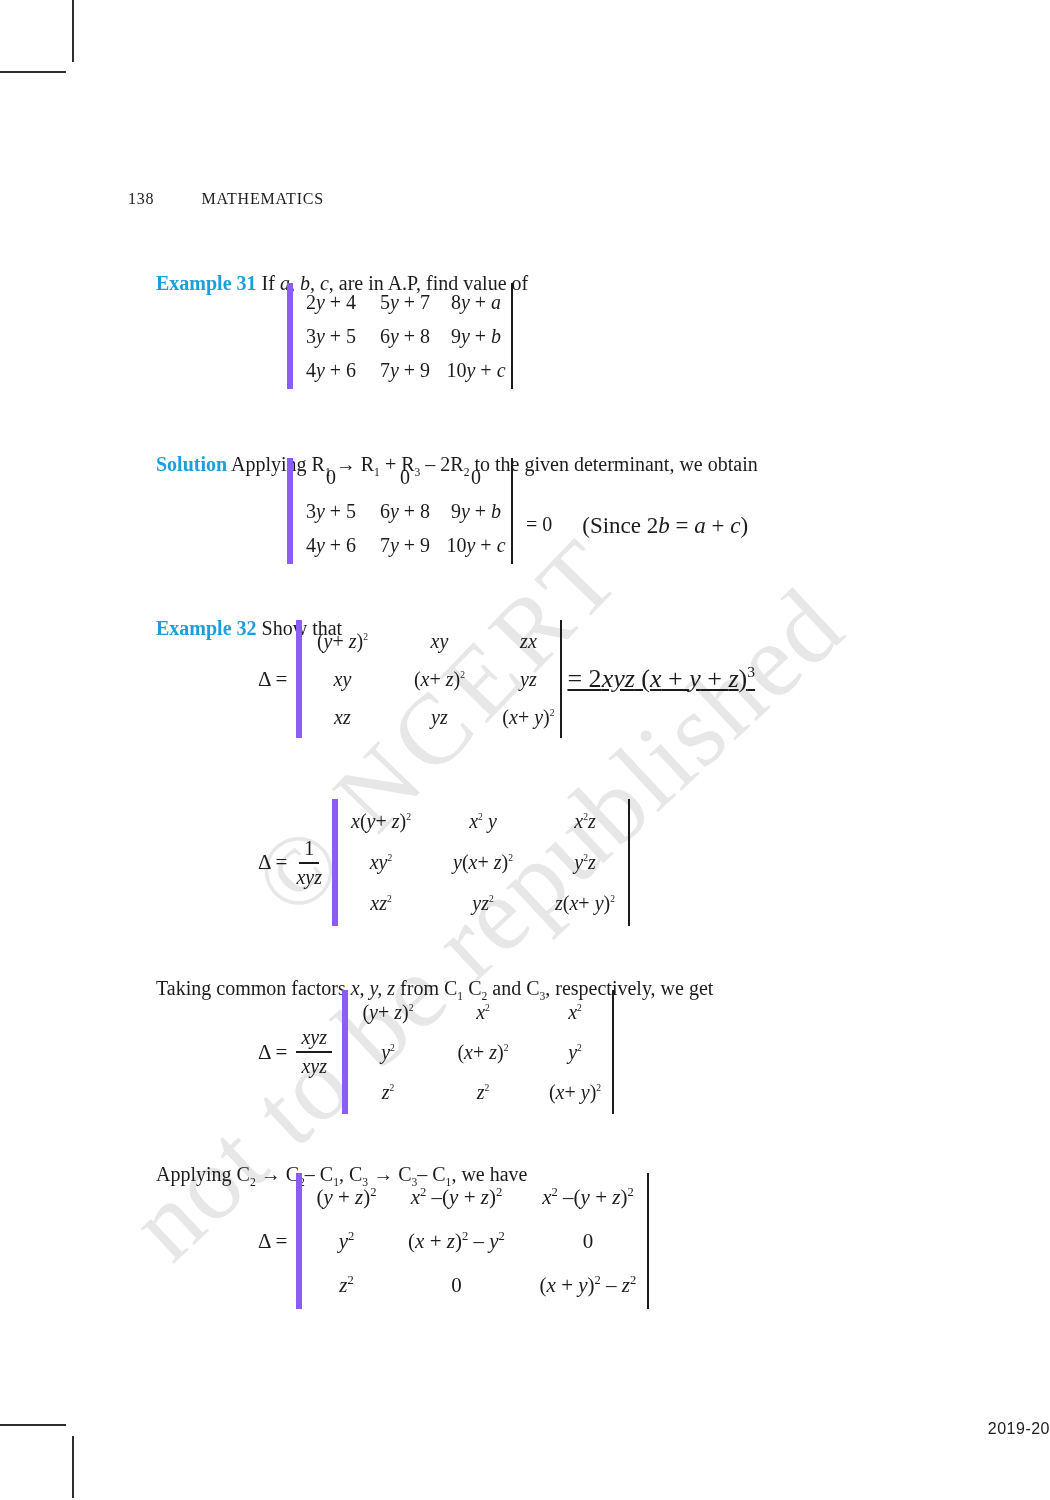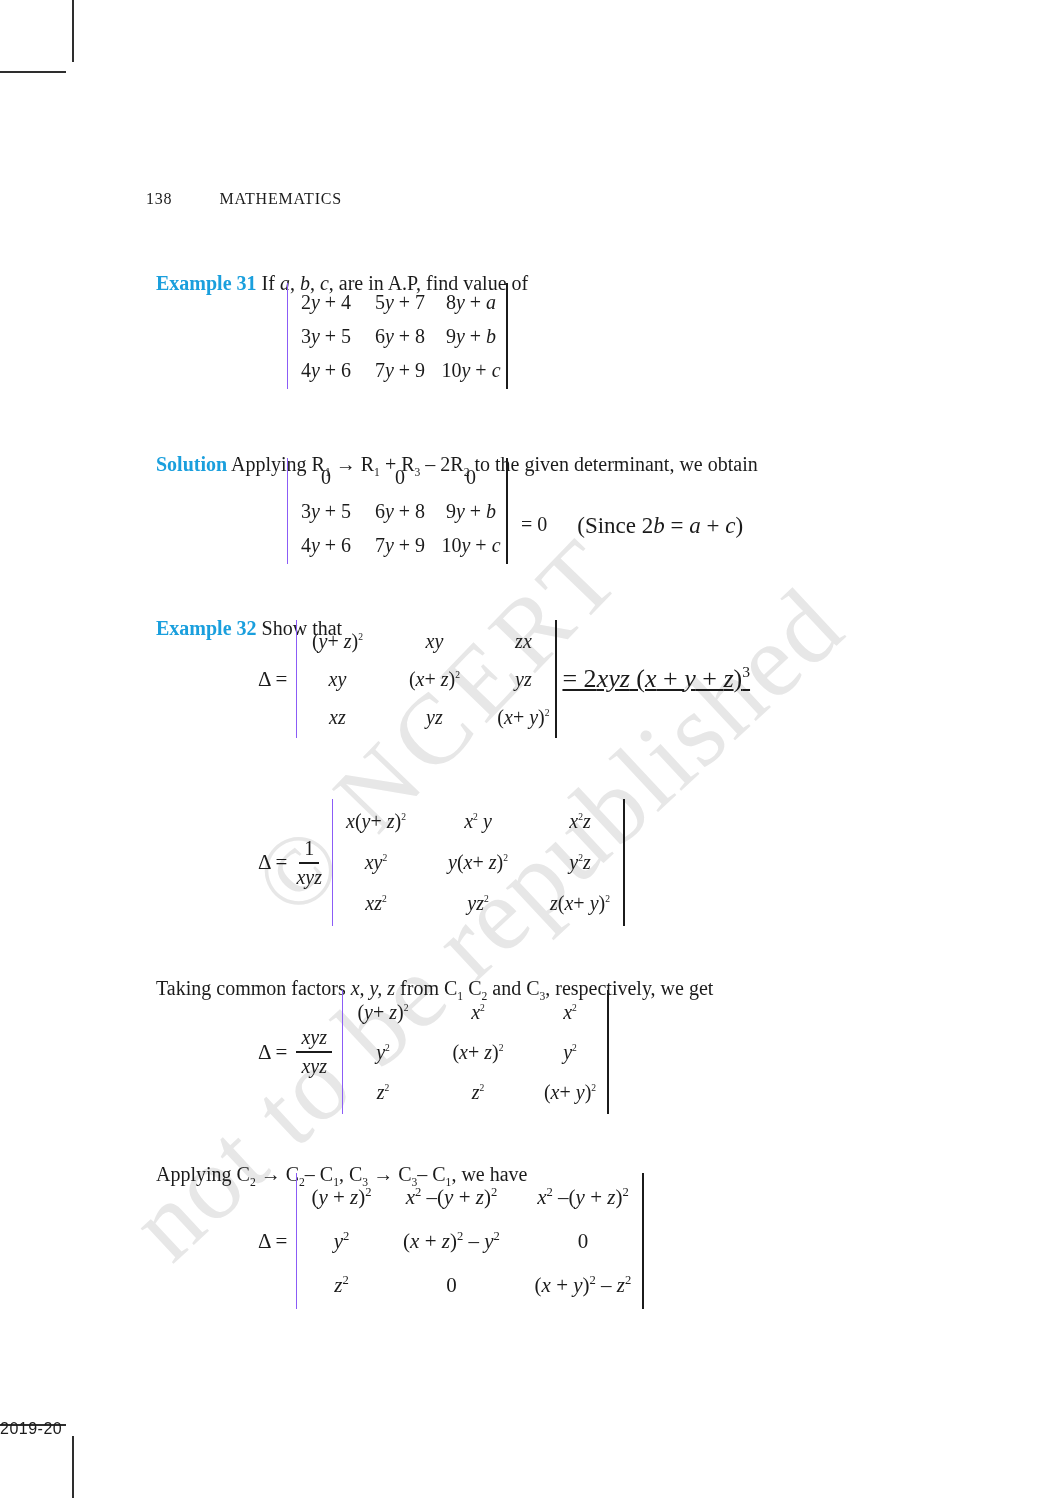--- a/index.html
+++ b/index.html
@@ -8,44 +8,44 @@
   
   .crop{position:absolute;background:#2e2e2e;}
   
   .wm{position:absolute;color:#e7e7e7;font-family:"Liberation Serif",serif;white-space:nowrap;
       transform-origin:left center;z-index:1;user-select:none;}
   .wm1{left:272px;top:838px;font-size:100px;letter-spacing:8px;line-height:120px;transform:rotate(-46deg);}
   .wm2{left:148px;top:1178px;font-size:105px;letter-spacing:2px;line-height:124px;transform:rotate(-43deg);}
   
   .content{position:absolute;inset:0;z-index:2;}
   .abs{position:absolute;}
-  .hdr{left:146px;top:190px;font-size:16px;display:flex;gap:47px;letter-spacing:0.8px;}
+  .hdr{left:128px;top:190px;font-size:16px;display:flex;gap:47px;letter-spacing:0.8px;}
   .txtline{left:156px;font-size:20px;line-height:26px;white-space:nowrap;margin-top:37px;}
   .lbl{color:#1a9fdd;font-weight:bold;}
   sub{font-size:58%;line-height:0;}
   sup{font-size:60%;line-height:0;}
   i{font-style:italic;}
   
   .eq{display:flex;align-items:center;white-space:nowrap;}
   .det{display:inline-grid;justify-items:center;align-items:center;
-       border-left:1px solid #8b5cf6;border-right:2px solid #1b1b1b;padding:2px 2px;}
+       border-left:6px solid #8b5cf6;border-right:2px solid #1b1b1b;padding:2px 2px;}
   .m12{grid-template-columns:72px 76px 66px;grid-auto-rows:34px;font-size:20px;}
   .m3{grid-template-columns:76px 118px 60px;grid-auto-rows:38px;font-size:20px;}
   .m4{grid-template-columns:82px 122px 82px;grid-auto-rows:41px;font-size:20px;}
   .m5{grid-template-columns:76px 114px 70px;grid-auto-rows:40px;font-size:20px;}
   .m6{grid-template-columns:72px 148px 115px;grid-auto-rows:44px;font-size:21px;padding-left:8px;}
   .m3 sup,.m4 sup,.m5 sup{font-size:48%;}
   .delta{font-size:21px;margin-right:9px;}
   .frac{display:inline-flex;flex-direction:column;align-items:center;font-size:20px;line-height:1.15;margin-right:10px;}
   .fnum{padding:0 5px 2px;border-bottom:2px solid #1b1b1b;}
   .fden{padding-top:2px;}
   .res{font-size:26px;margin-left:5px;text-decoration:underline;}
   .eqz{font-size:20px;margin-left:13px;margin-top:26px;}
   .note{font-size:23px;margin-left:30px;margin-top:30px;}
-  .footer{left:0;top:1420px;width:100%;text-align:left;
+  .footer{left:0;top:1420px;width:100%;text-align:right;
           font-family:"Liberation Sans",sans-serif;font-size:16px;letter-spacing:0.5px;}
 </style>
 </head>
 <body>
 
 <div id="page">
 
   <div class="crop" style="left:72px;top:0;width:2px;height:62px"></div>
   <div class="crop" style="left:0;top:71px;width:66px;height:2px"></div>
   <div class="crop" style="left:0;top:1424px;width:66px;height:2px"></div>

